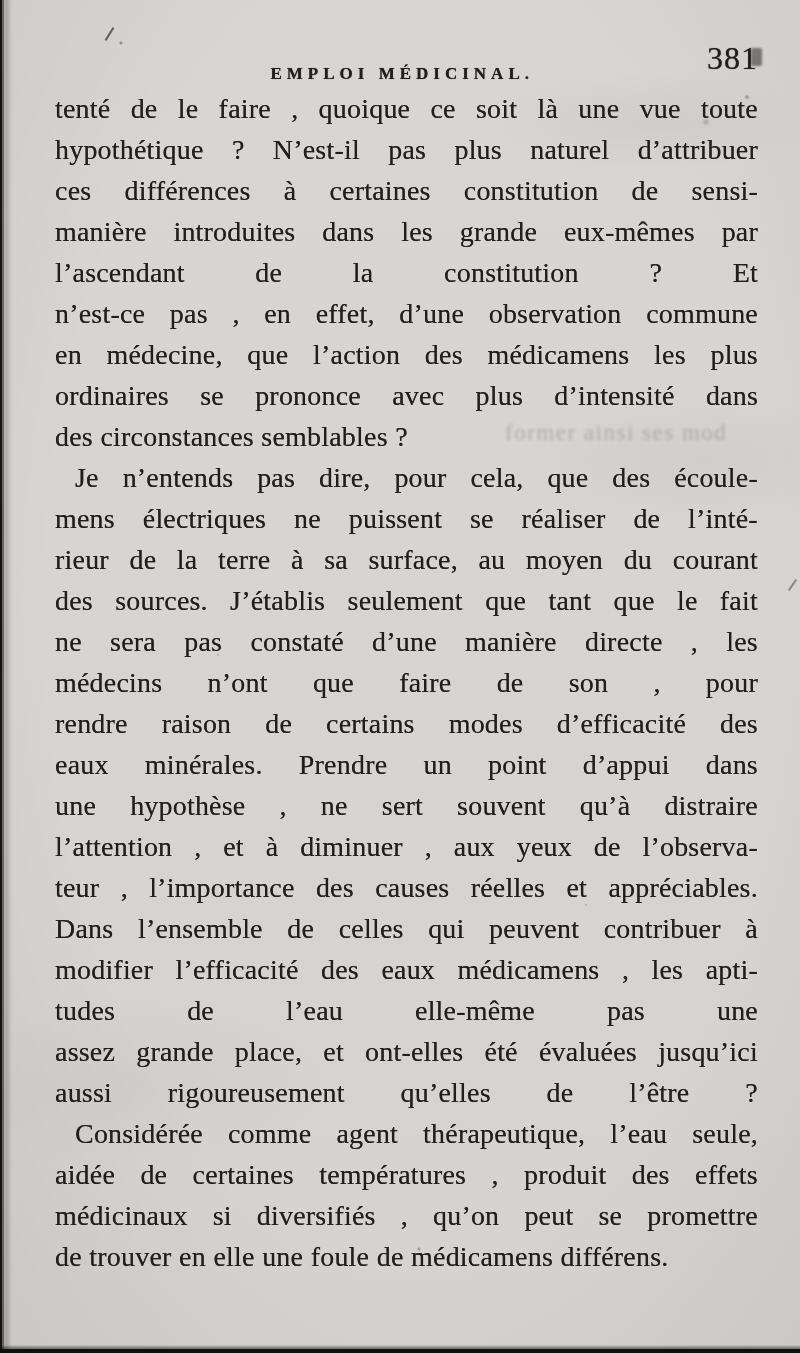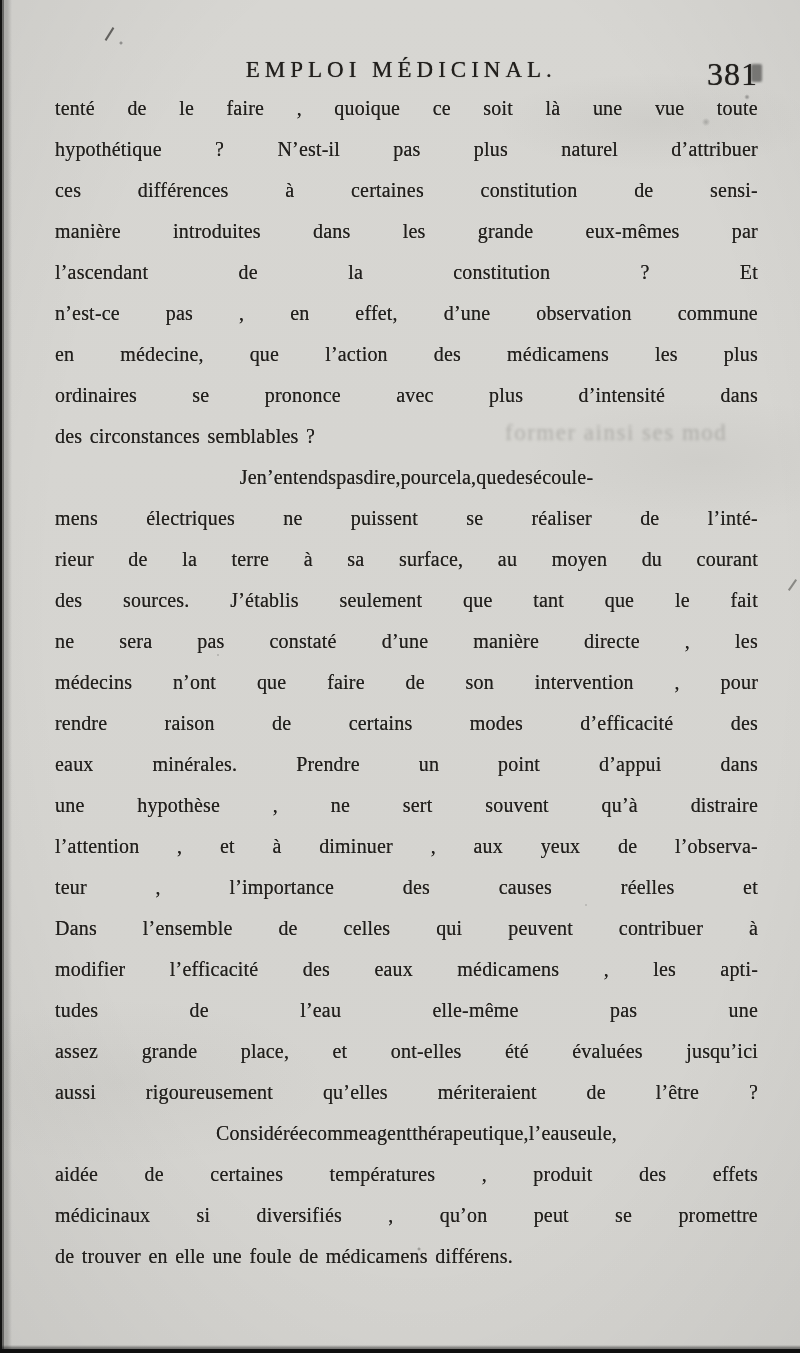--- a/index.html
+++ b/index.html
@@ -39,45 +39,44 @@
   .scan-mark { position: absolute; background: #3c3b38; opacity: .75; }
   .mark-a { left: 102px; top: 33px; width: 15px; height: 2px; transform: rotate(-58deg); }
   .mark-b { left: 786px; top: 584px; width: 13px; height: 2px; transform: rotate(-55deg); opacity:.5; }
 
   
   .running-header {
     position: absolute; left: 55px; right: 40px; top: 40px; height: 46px;
   }
   .page-title {
     position: absolute; left: 50%; transform: translateX(-52%);
-    top: 17px; font-size: 23px; font-weight: normal; letter-spacing: 5px;
+    top: 24px; font-size: 17px; font-weight: bold; letter-spacing: 5px;
     white-space: nowrap;
     text-shadow: 0 0 .7px rgba(33,31,28,.85);
   }
   .page-number {
     position: absolute; right: 2px; top: 0;
     font-size: 32px; letter-spacing: 1px;
     text-shadow: 0 0 .8px rgba(33,31,28,.8);
-    margin-top: 16px;
   }
   .ink-blot {
     position: absolute; right: -4px; top: 8px; width: 11px; height: 18px;
     background: rgba(28,28,26,.5); filter: blur(1.2px); border-radius: 2px;
   }
 
   
   .body-text {
     position: absolute; left: 55px; top: 88px; width: 703px;
-    font-size: 20px; letter-spacing: .2px;
+    font-size: 28px; letter-spacing: .2px;
     text-shadow: 0 0 .6px rgba(33,31,28,.75);
   }
   .line { display: flex; height: 41px; align-items: center; white-space: nowrap; }
   .line.just { justify-content: space-between; }
   .line.pend { justify-content: flex-start; gap: 7.5px; }
-  .line.indent { padding-left: 20px; justify-content: center; }
+  .line.indent { padding-left: 20px; }
 
   
   .ghost-text {
     position: absolute; left: 505px; top: 420px; width: 270px;
     font-size: 23px; color: #55544e; opacity: .30;
     filter: blur(1.6px); letter-spacing: 1.5px; white-space: nowrap;
     overflow: hidden;
   }
 </style>
 </head>
@@ -238,21 +237,20 @@
         <span>,</span>
         <span>les</span>
       </div>
       <div class="line just">
         <span>médecins</span>
         <span>n’ont</span>
         <span>que</span>
         <span>faire</span>
         <span>de</span>
         <span>son</span>
-        <span>intervention</span>
         <span>,</span>
         <span>pour</span>
       </div>
       <div class="line just">
         <span>rendre</span>
         <span>raison</span>
         <span>de</span>
         <span>certains</span>
         <span>modes</span>
         <span>d’efficacité</span>
@@ -290,20 +288,21 @@
         <span>l’observa-</span>
       </div>
       <div class="line just">
         <span>teur</span>
         <span>,</span>
         <span>l’importance</span>
         <span>des</span>
         <span>causes</span>
         <span>réelles</span>
         <span>et</span>
+        <span>appréciables.</span>
       </div>
       <div class="line just">
         <span>Dans</span>
         <span>l’ensemble</span>
         <span>de</span>
         <span>celles</span>
         <span>qui</span>
         <span>peuvent</span>
         <span>contribuer</span>
         <span>à</span>
@@ -333,21 +332,20 @@
         <span>et</span>
         <span>ont-elles</span>
         <span>été</span>
         <span>évaluées</span>
         <span>jusqu’ici</span>
       </div>
       <div class="line just">
         <span>aussi</span>
         <span>rigoureusement</span>
         <span>qu’elles</span>
-        <span>mériteraient</span>
         <span>de</span>
         <span>l’être</span>
         <span>?</span>
       </div>
       <div class="line just indent">
         <span>Considérée</span>
         <span>comme</span>
         <span>agent</span>
         <span>thérapeutique,</span>
         <span>l’eau</span>

